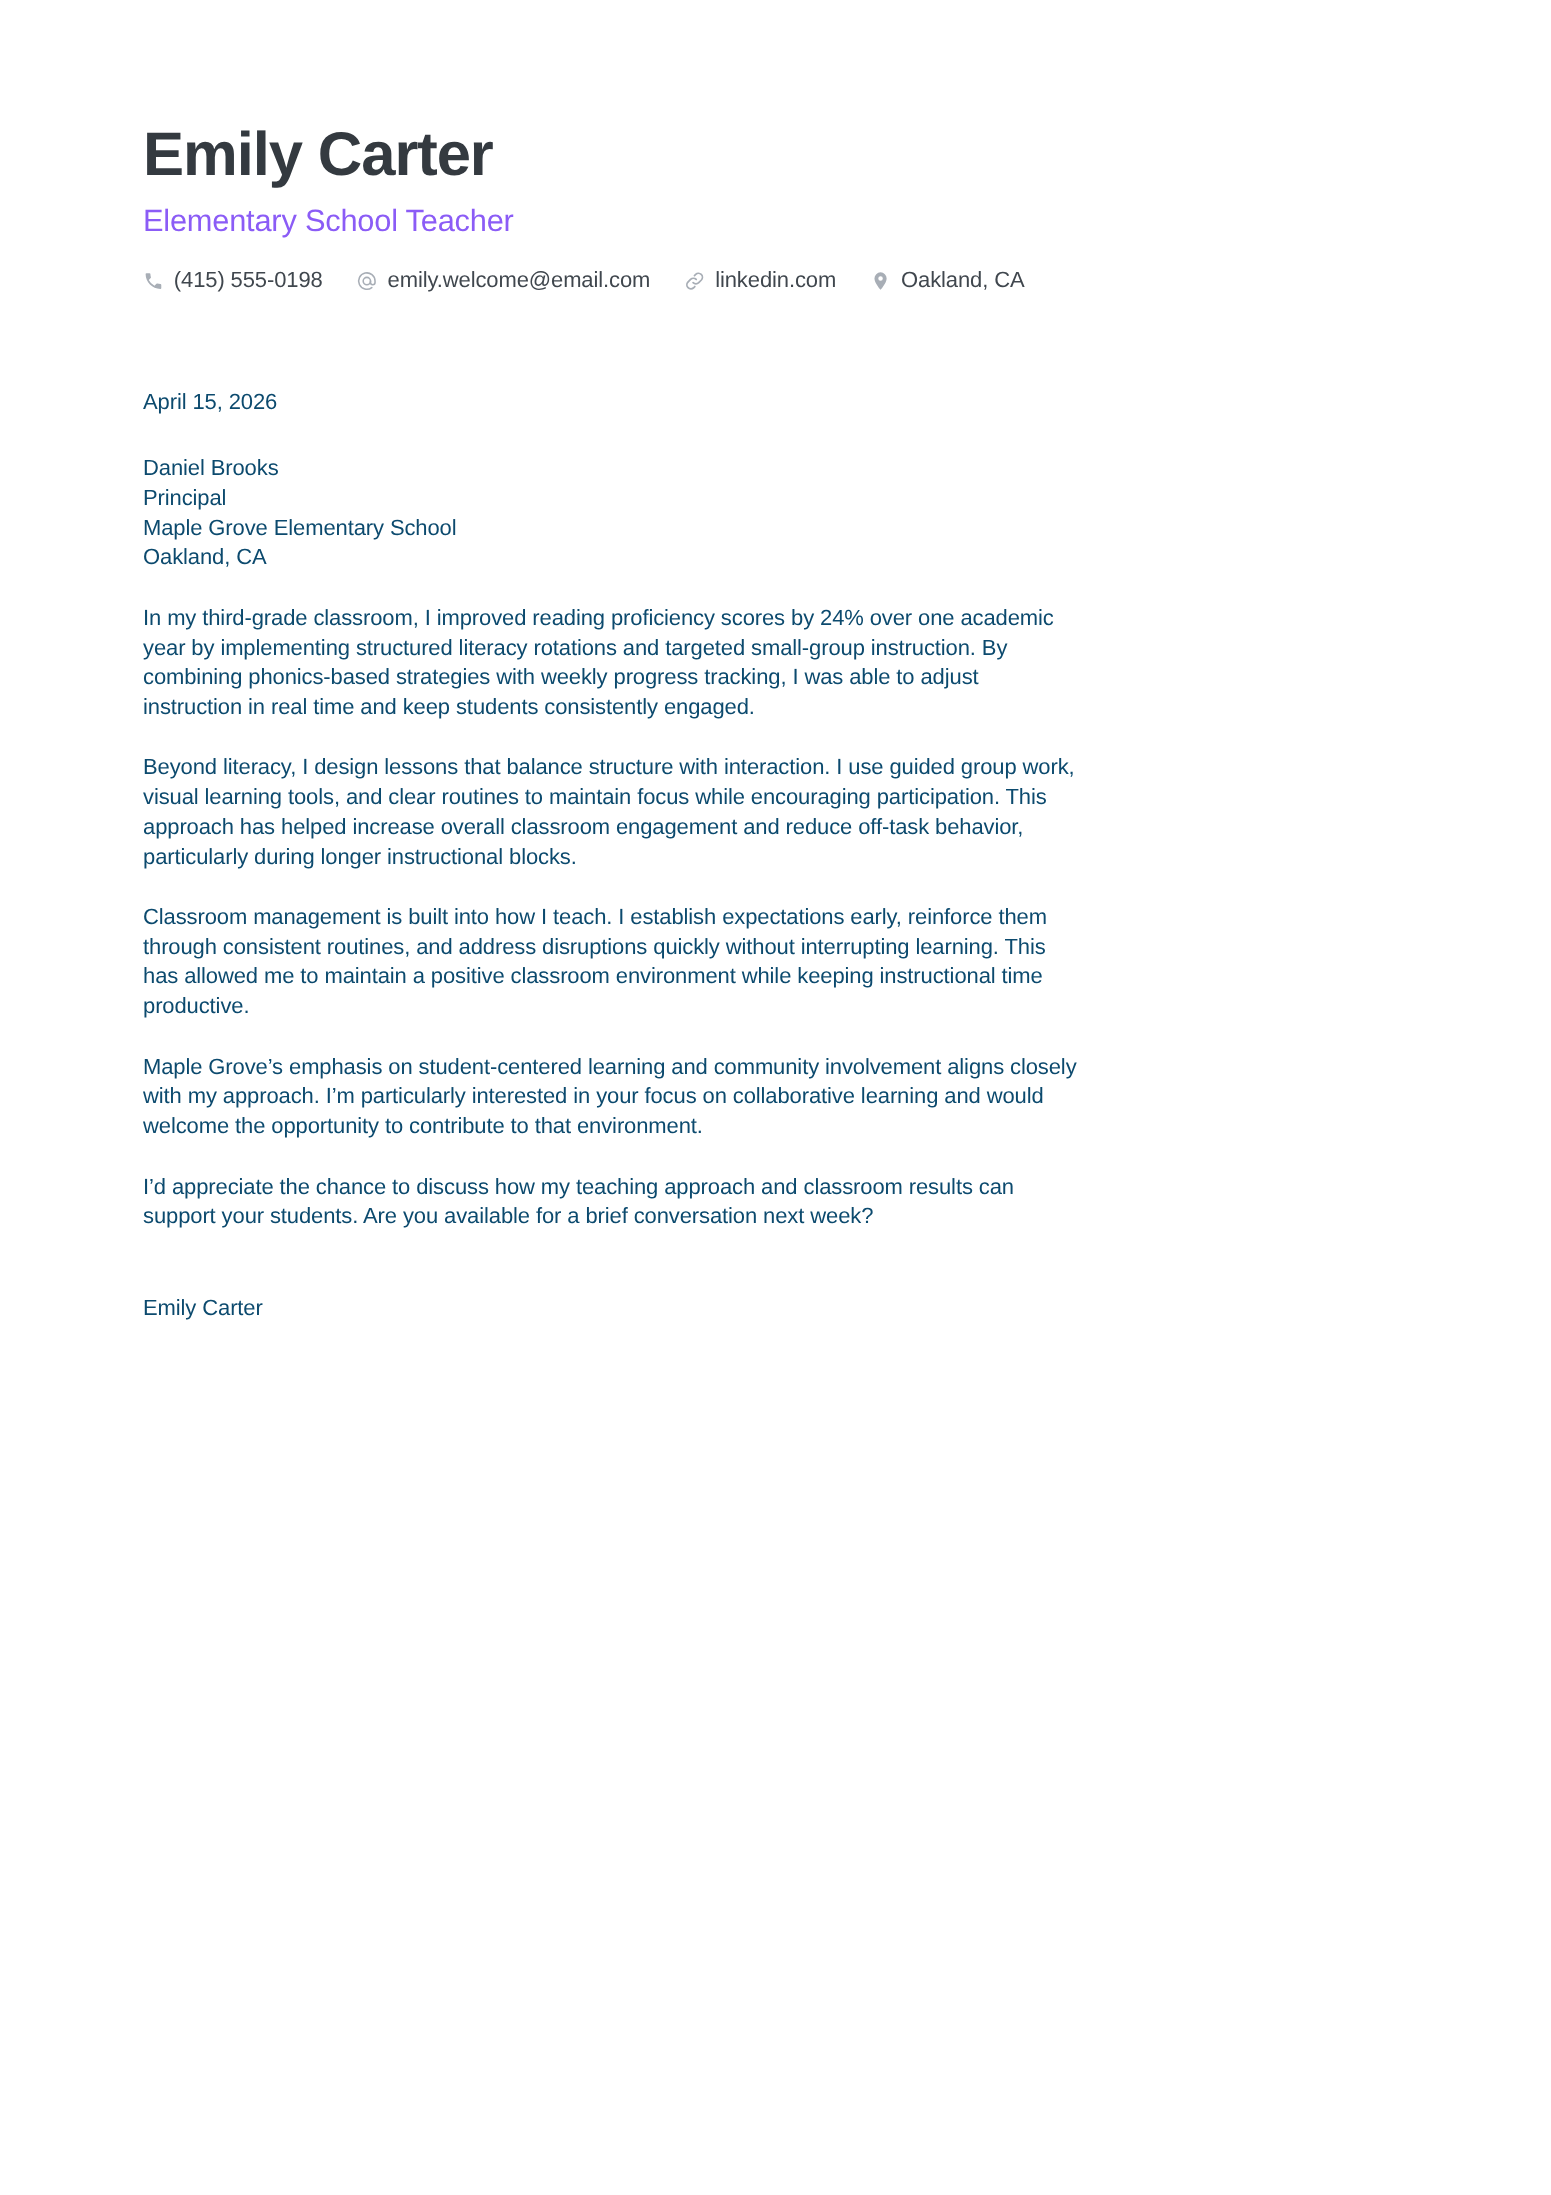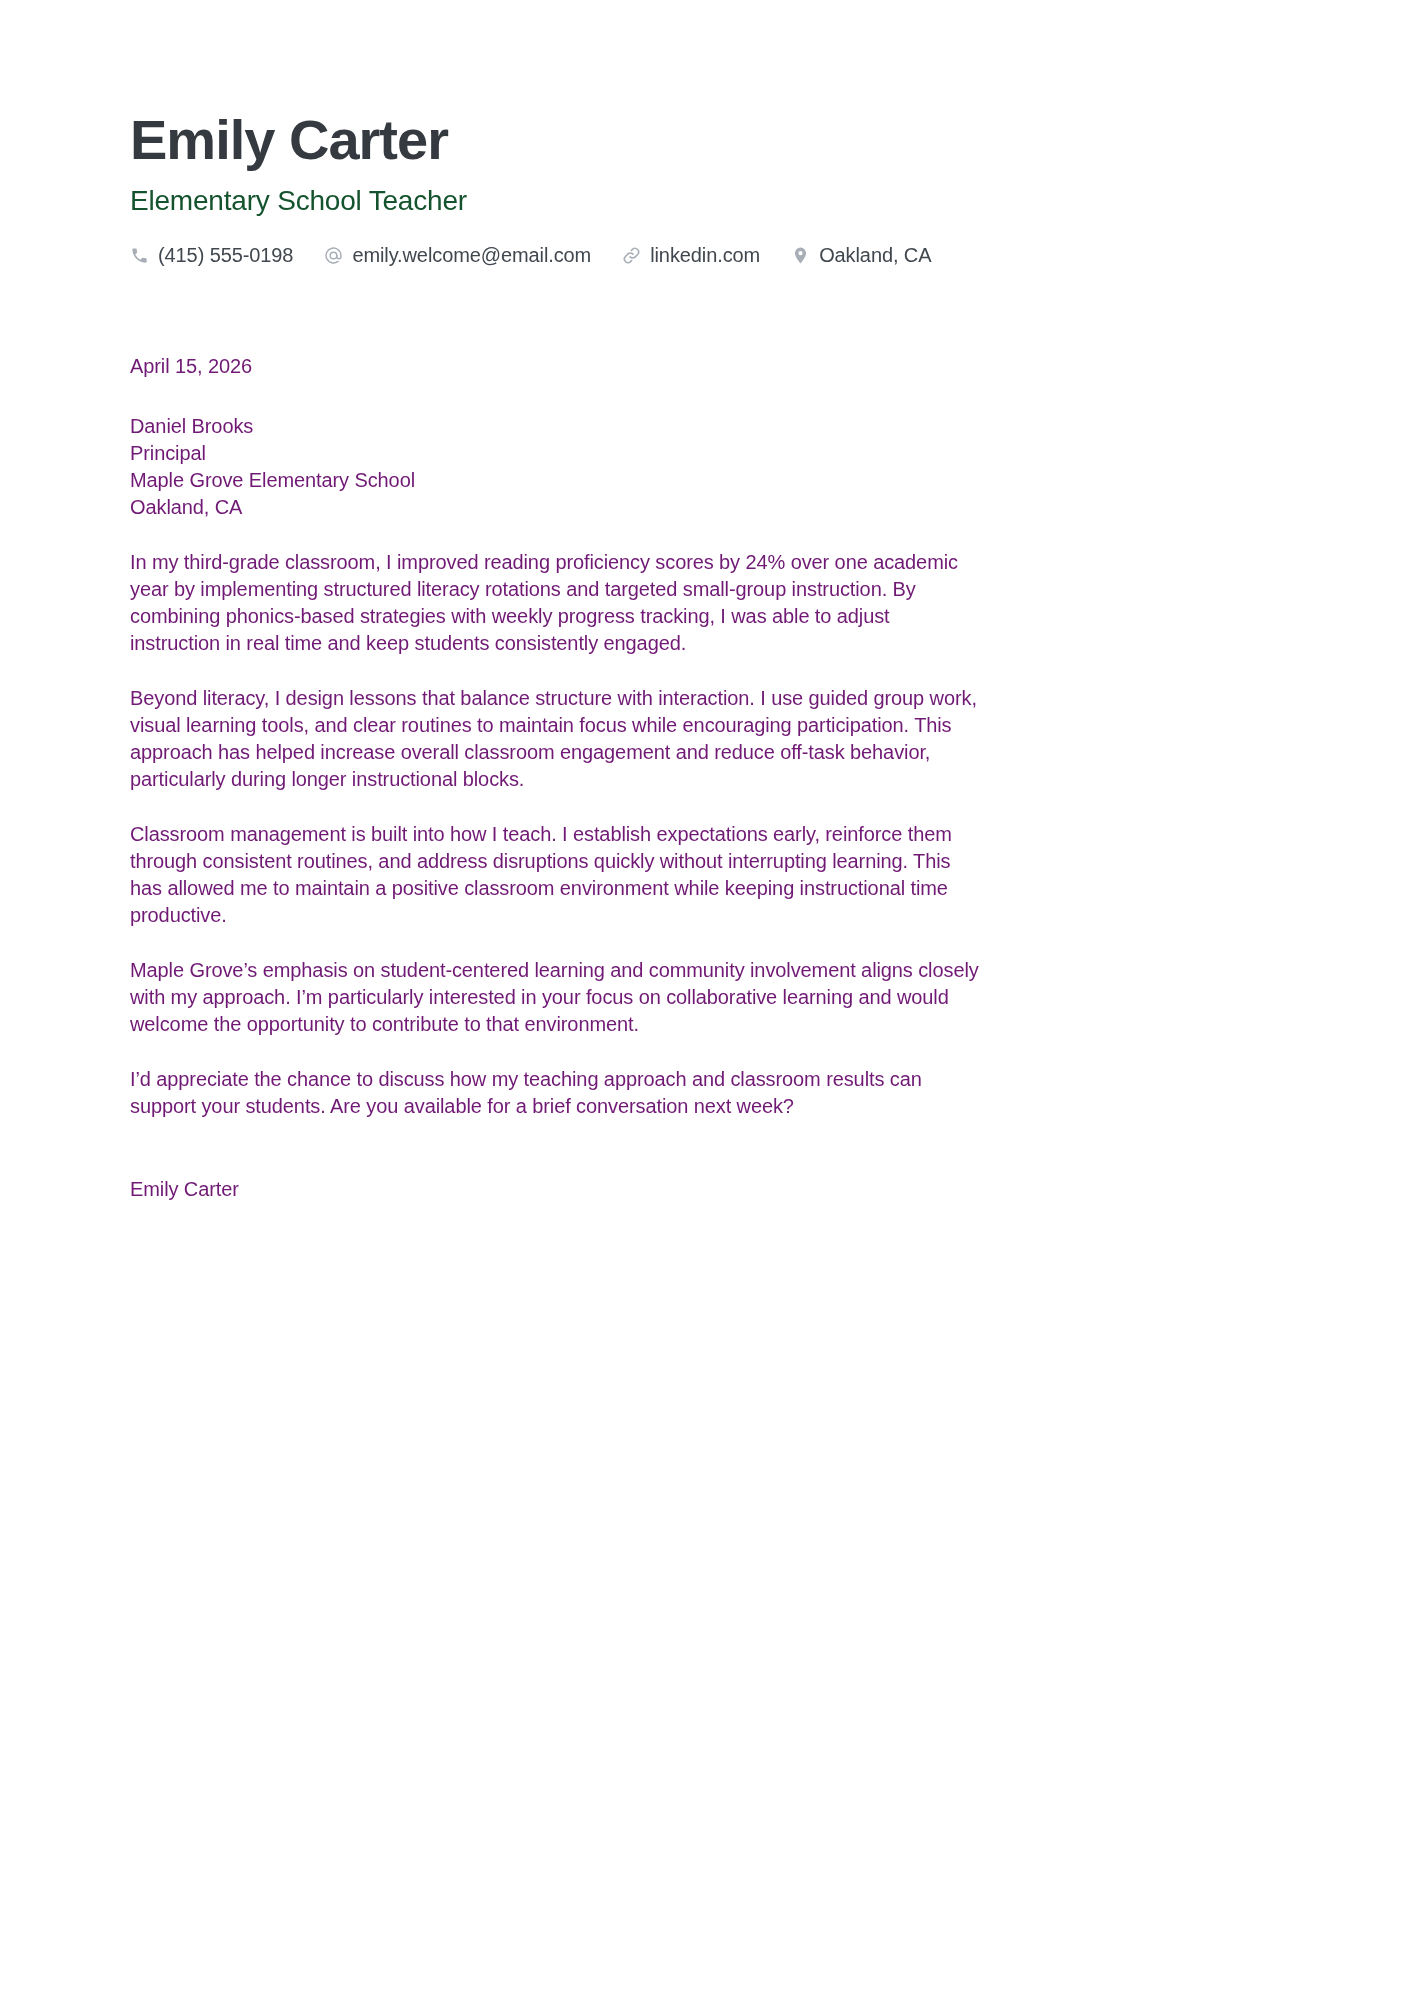--- a/index.html
+++ b/index.html
@@ -20,21 +20,21 @@
     font-size: 56px;
     font-weight: 700;
     line-height: 1.0;
     color: #343a40;
     letter-spacing: -1px;
   }
   .job-title {
     margin-top: 17px;
     font-size: 28px;
     font-weight: 500;
-    color: #14532d;
+    color: #8b5cf6;
     letter-spacing: -0.2px;
   }
   .contact-row {
     margin-top: 27px;
     display: flex;
     align-items: center;
     gap: 31px;
     font-size: 20px;
     color: #40474e;
     letter-spacing: -0.1px;
@@ -43,21 +43,21 @@
   .contact-icon {
     width: 19px; height: 19px;
     display: inline-flex; align-items: center; justify-content: center;
     color: #a8aeb6;
     flex: 0 0 auto;
   }
   .contact-icon svg { width: 19px; height: 19px; display: block; }
   .letter {
     font-size: 20px;
     line-height: 27px;
-    color: #701a75;
+    color: #0c4a6e;
     letter-spacing: -0.1px;
     max-width: 1118px;
   }
   .date { margin-top: 86px; }
   .recipient { margin-top: 33px; }
   .salutation { margin-top: 46px; }
   .para { margin-top: 28px; }
   .closing-block { margin-top: 56px; }
 </style>
 </head>

